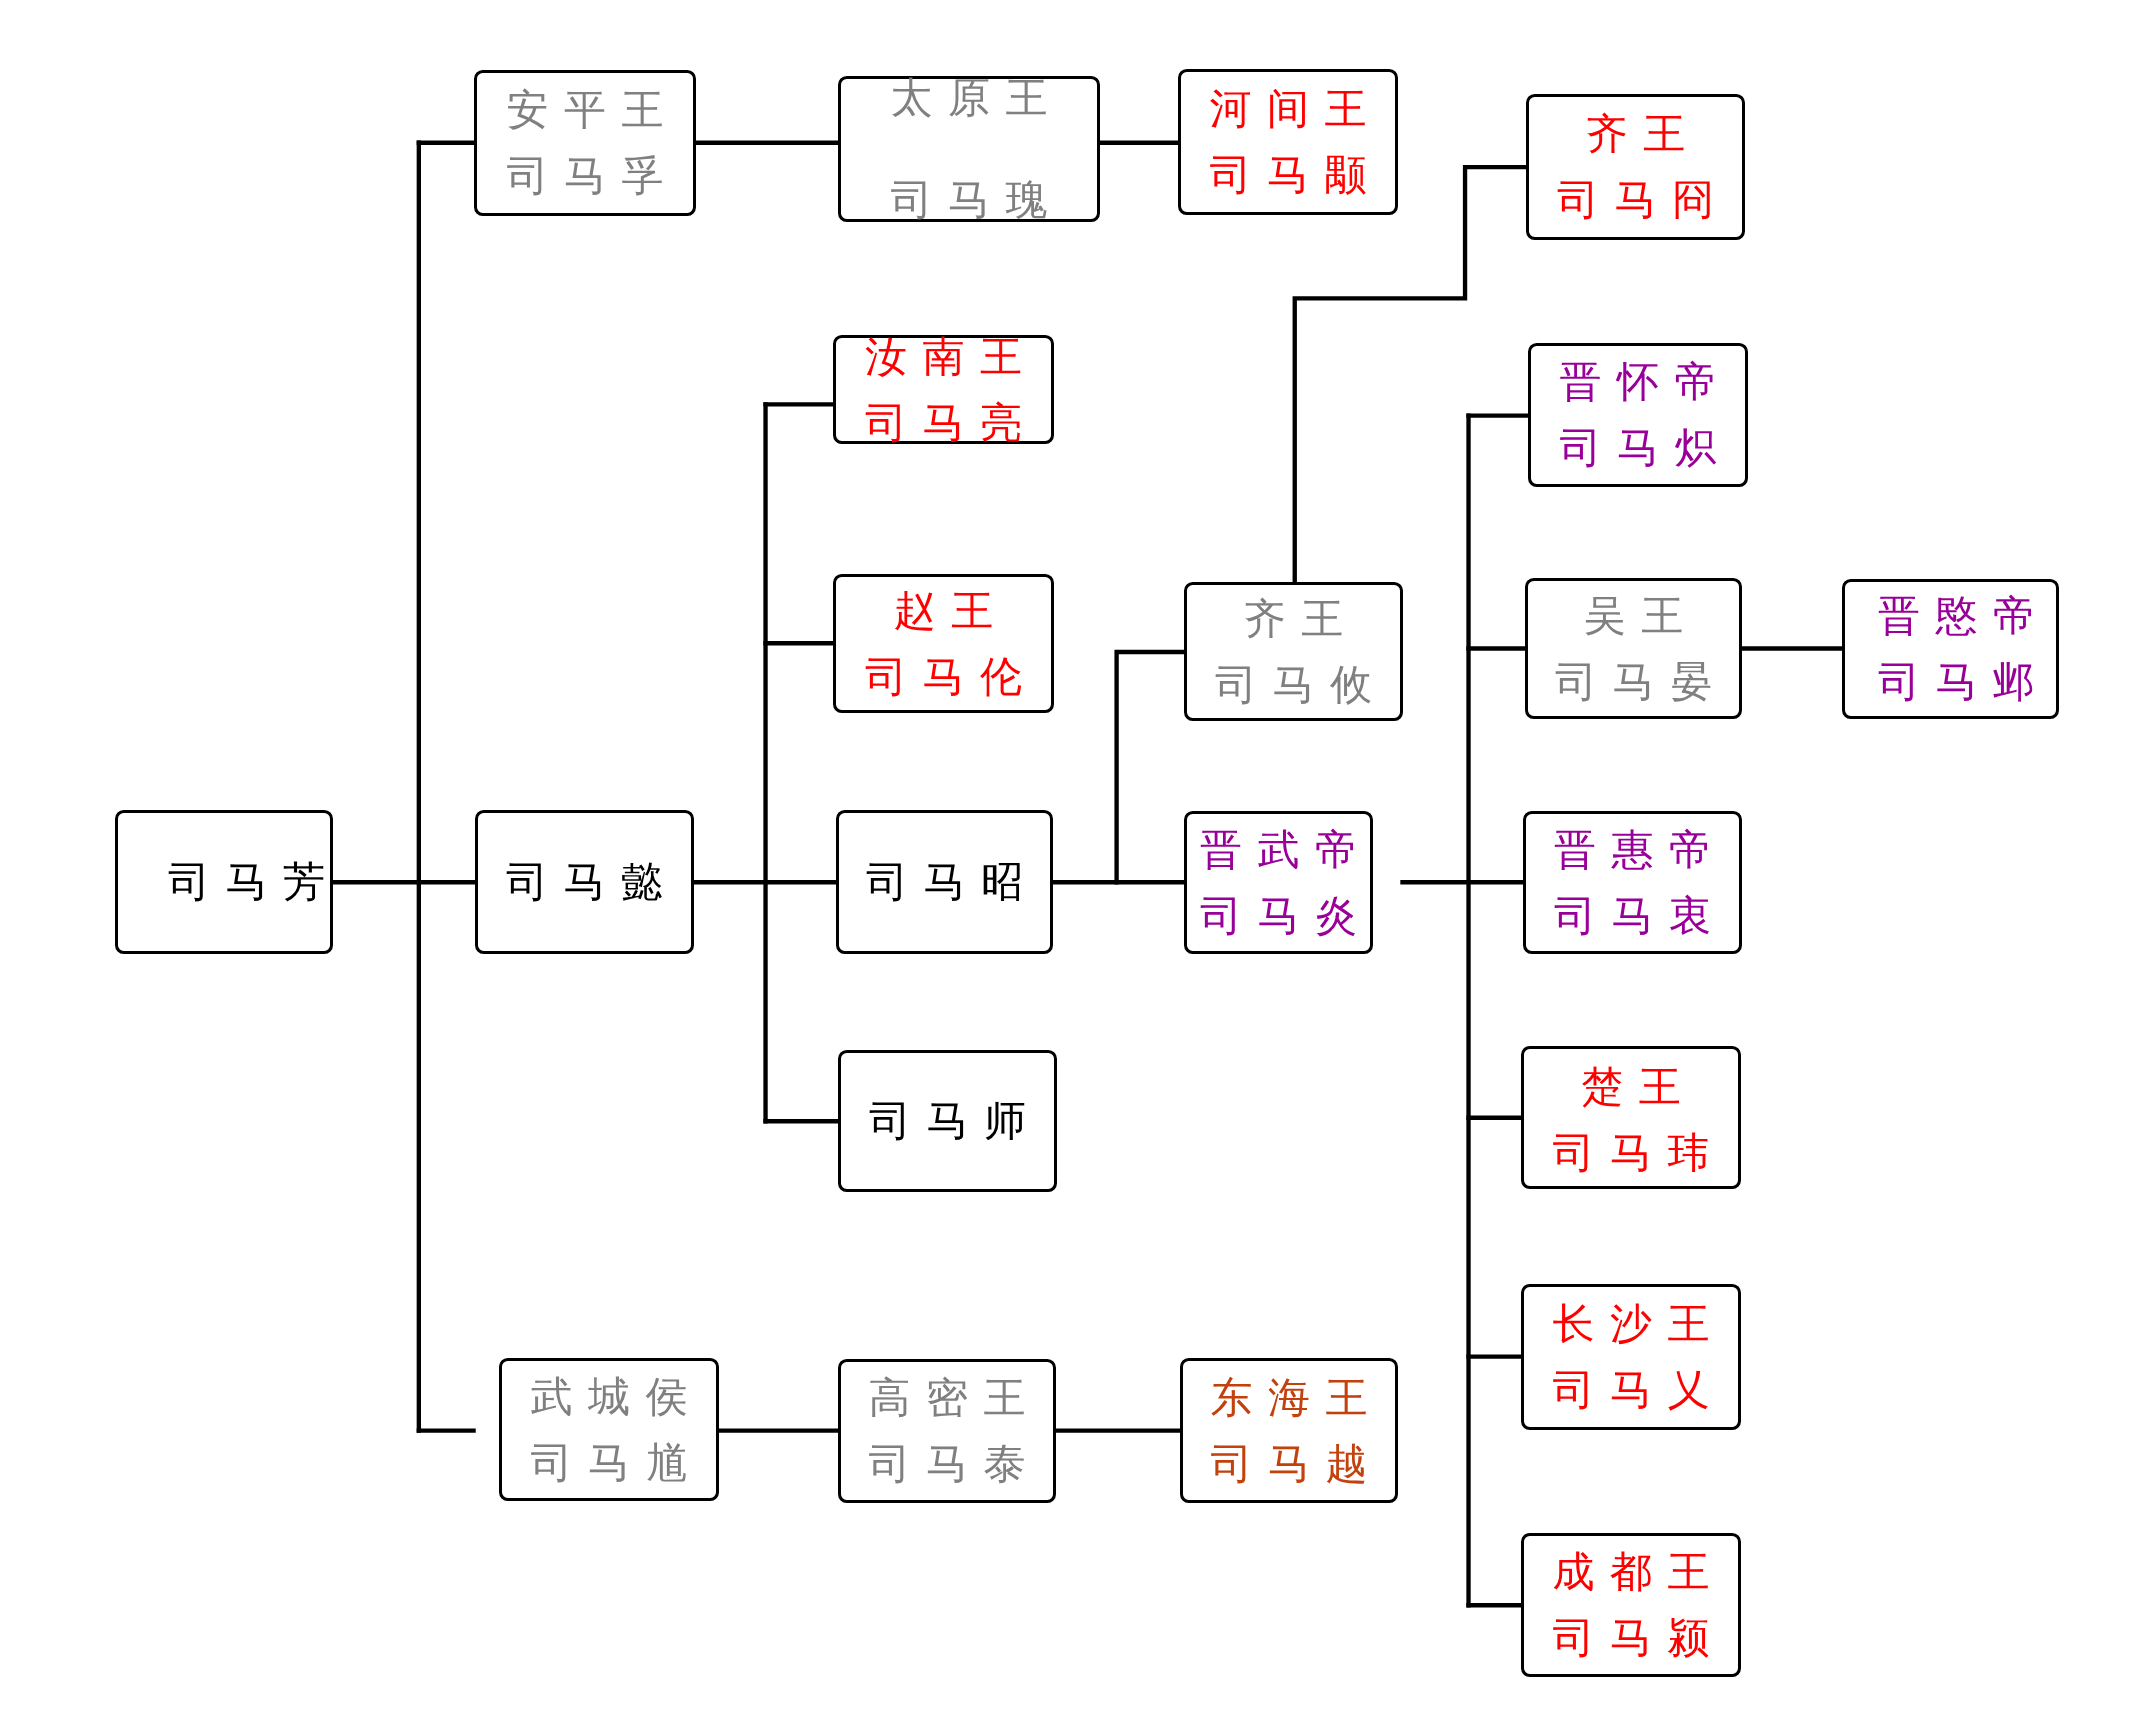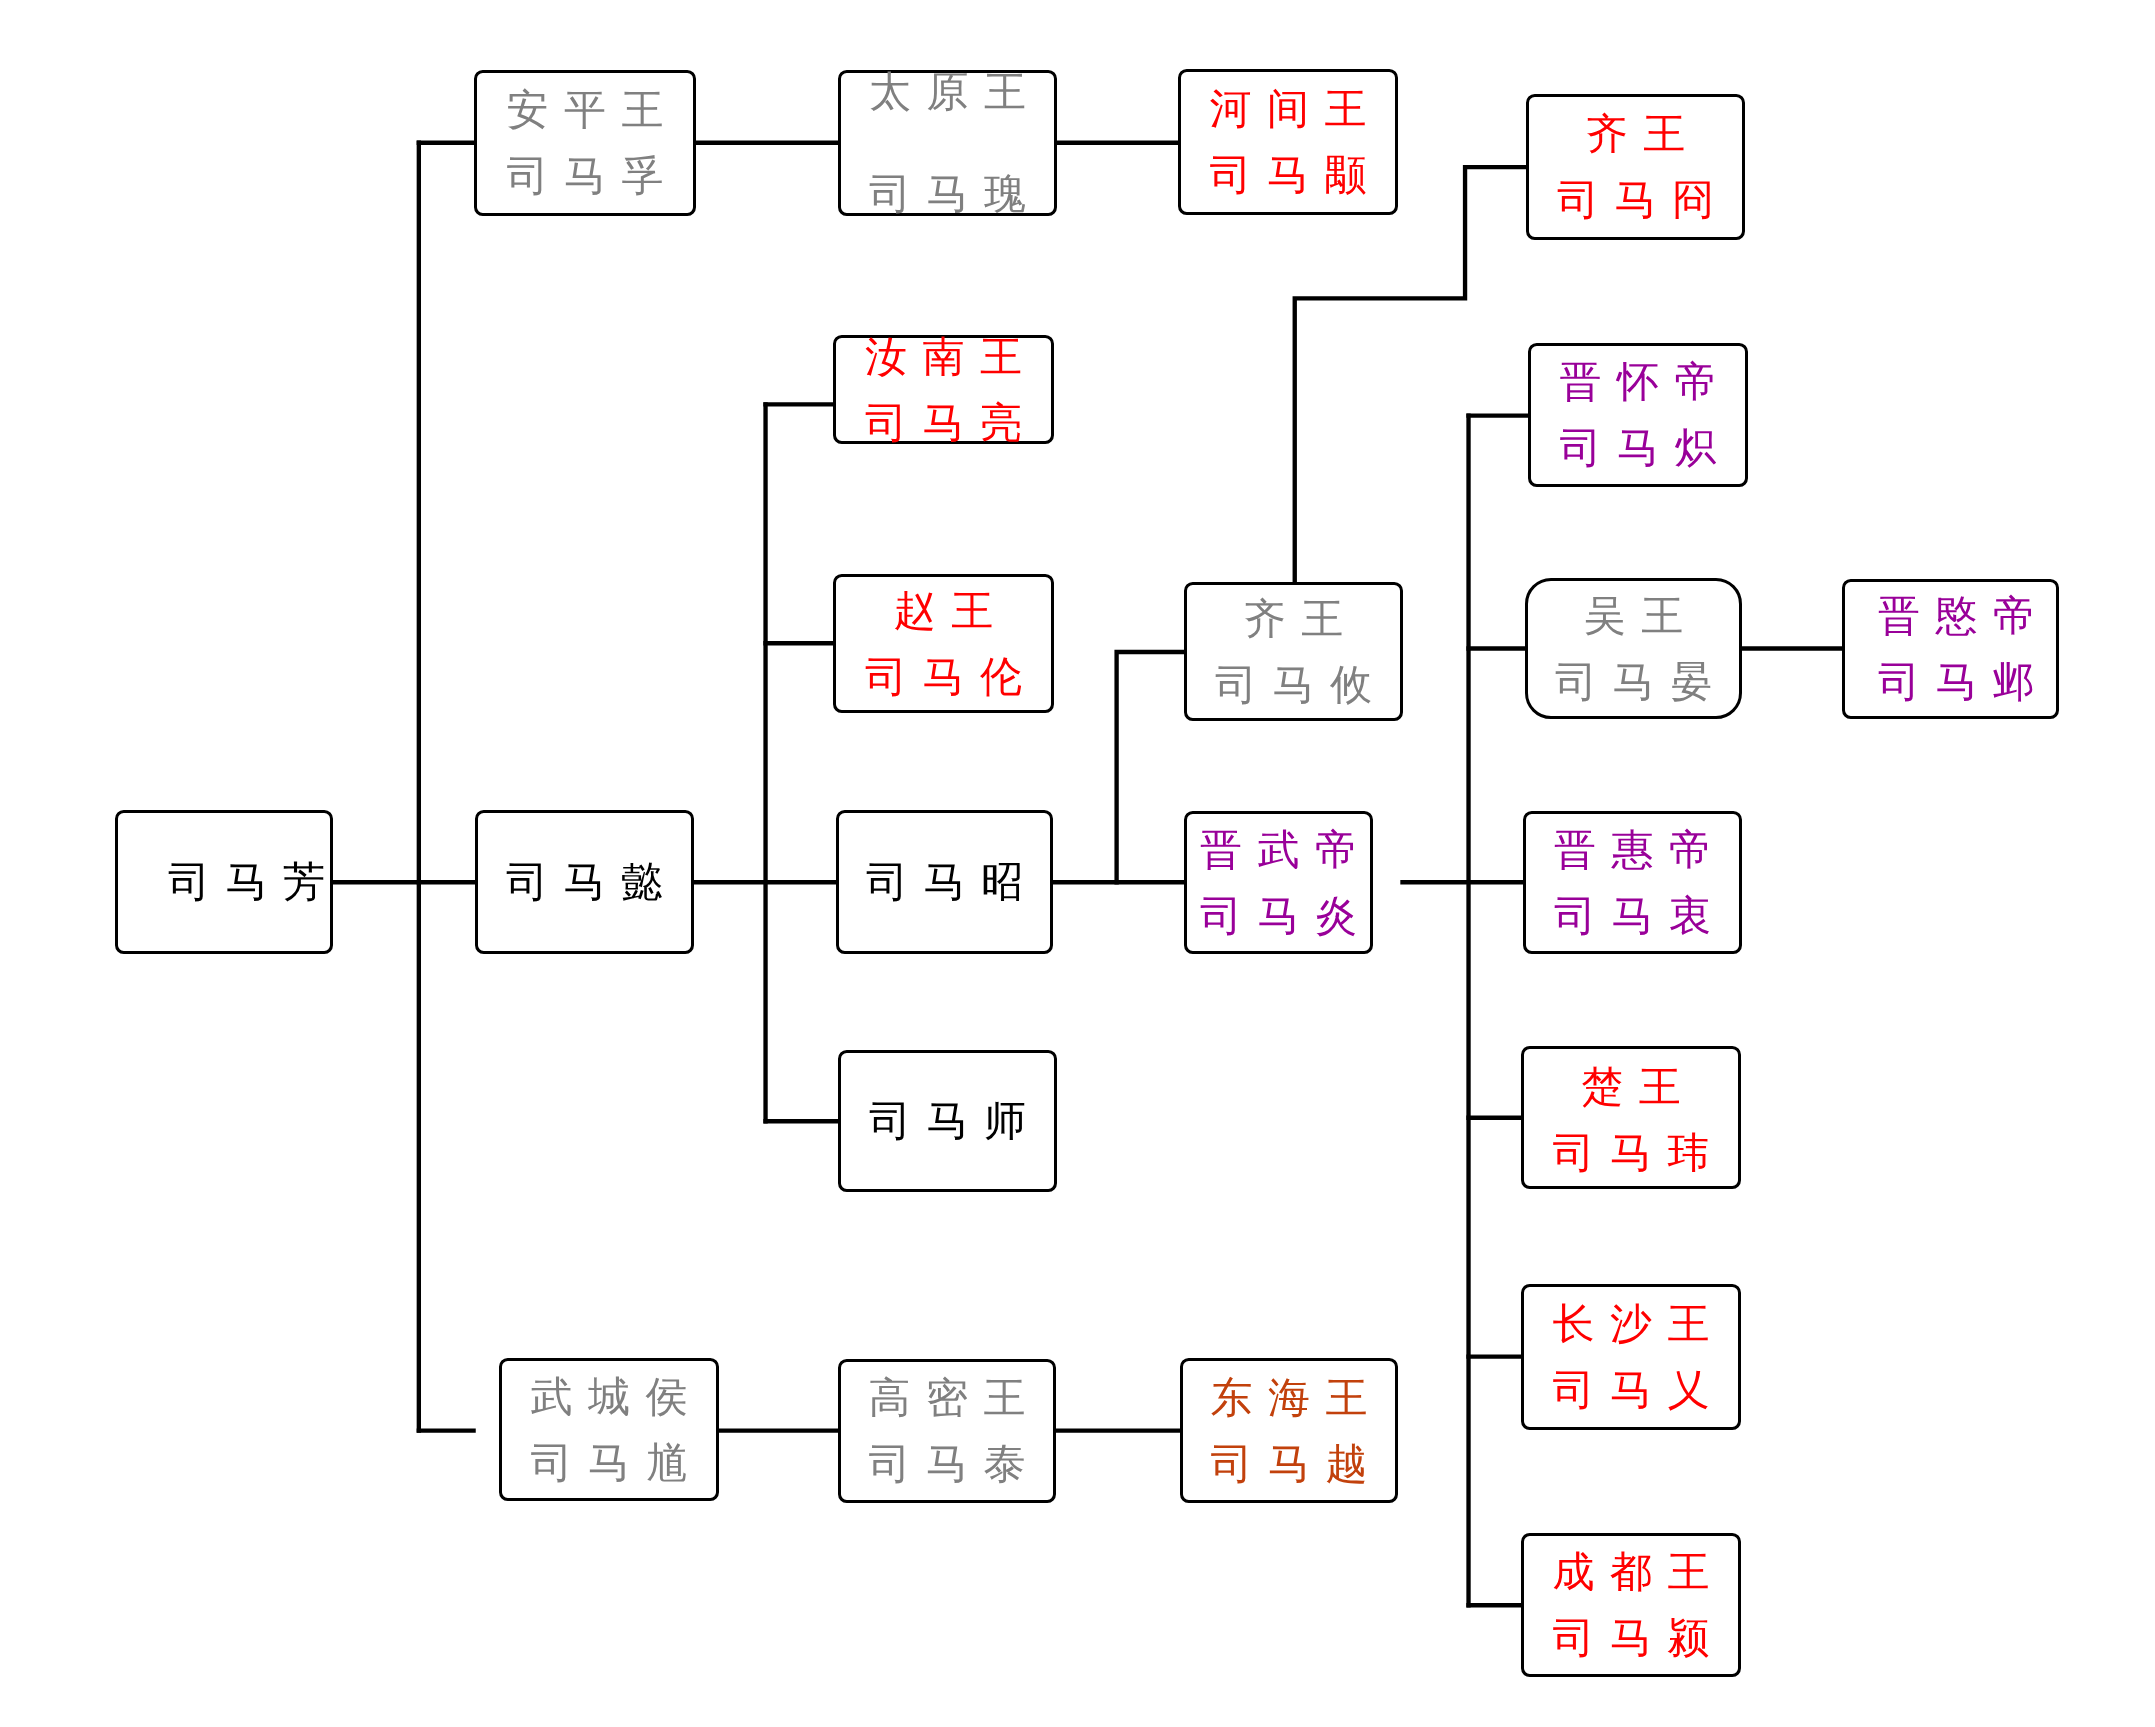--- a/index.html
+++ b/index.html
@@ -82,21 +82,21 @@
       <polyline points="1215,1646 1358,1646" stroke="#000000"></polyline>
     </svg>
   <div id="nodes">
       <div class="node" style="left: 115px; top: 810px; width: 218px; height: 144px; color: rgb(0, 0, 0); border-color: rgb(0, 0, 0); padding-left: 45px;">
         <div class="line">司马芳</div>
       </div>
       <div class="node" style="left: 474px; top: 70px; width: 222px; height: 146px; color: rgb(128, 128, 128); border-color: rgb(0, 0, 0);">
         <div class="line">安平王</div>
         <div class="line">司马孚</div>
       </div>
-      <div class="node" style="left: 838px; top: 70px; width: 219px; height: 146px; color: rgb(128, 128, 128); border-color: rgb(0, 0, 0); gap: 36px;">
+      <div class="node" style="left: 838px; top: 76px; width: 262px; height: 146px; color: rgb(128, 128, 128); border-color: rgb(0, 0, 0); gap: 36px;">
         <div class="line">太原王</div>
         <div class="line">司马瑰</div>
       </div>
       <div class="node" style="left: 1178px; top: 69px; width: 220px; height: 146px; color: rgb(255, 0, 0); border-color: rgb(0, 0, 0);">
         <div class="line">河间王</div>
         <div class="line">司马颙</div>
       </div>
       <div class="node" style="left: 1526px; top: 94px; width: 219px; height: 146px; color: rgb(255, 0, 0); border-color: rgb(0, 0, 0);">
         <div class="line">齐王</div>
         <div class="line">司马冏</div>
@@ -110,21 +110,21 @@
         <div class="line">司马炽</div>
       </div>
       <div class="node" style="left: 833px; top: 574px; width: 221px; height: 139px; color: rgb(255, 0, 0); border-color: rgb(0, 0, 0);">
         <div class="line">赵王</div>
         <div class="line">司马伦</div>
       </div>
       <div class="node" style="left: 1184px; top: 582px; width: 219px; height: 139px; color: rgb(128, 128, 128); border-color: rgb(0, 0, 0);">
         <div class="line">齐王</div>
         <div class="line">司马攸</div>
       </div>
-      <div class="node" style="left: 1525px; top: 578px; width: 217px; height: 141px; color: rgb(128, 128, 128); border-color: rgb(0, 0, 0); border-radius: 26px;">
+      <div class="node" style="left: 1525px; top: 578px; width: 217px; height: 141px; color: rgb(128, 128, 128); border-color: rgb(0, 0, 0);">
         <div class="line">吴王</div>
         <div class="line">司马晏</div>
       </div>
       <div class="node" style="left: 1842px; top: 579px; width: 217px; height: 140px; color: rgb(153, 0, 153); border-color: rgb(0, 0, 0); padding-left: 12px;">
         <div class="line">晋愍帝</div>
         <div class="line">司马邺</div>
       </div>
       <div class="node" style="left: 475px; top: 810px; width: 219px; height: 144px; color: rgb(0, 0, 0); border-color: rgb(0, 0, 0);">
         <div class="line">司马懿</div>
       </div>

